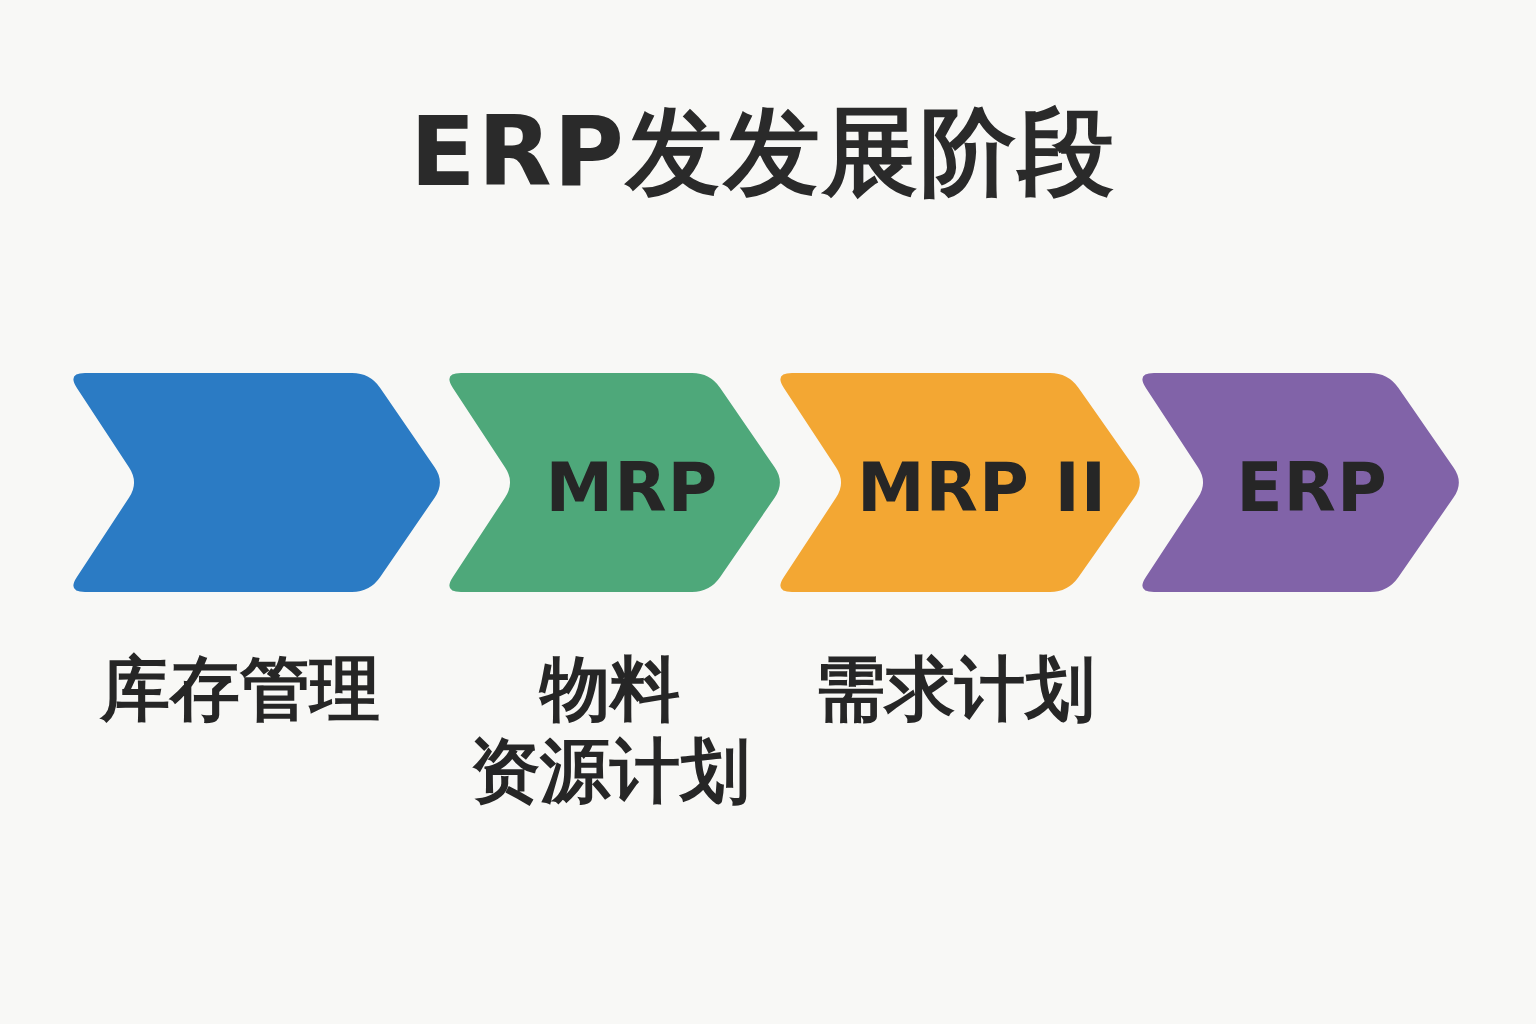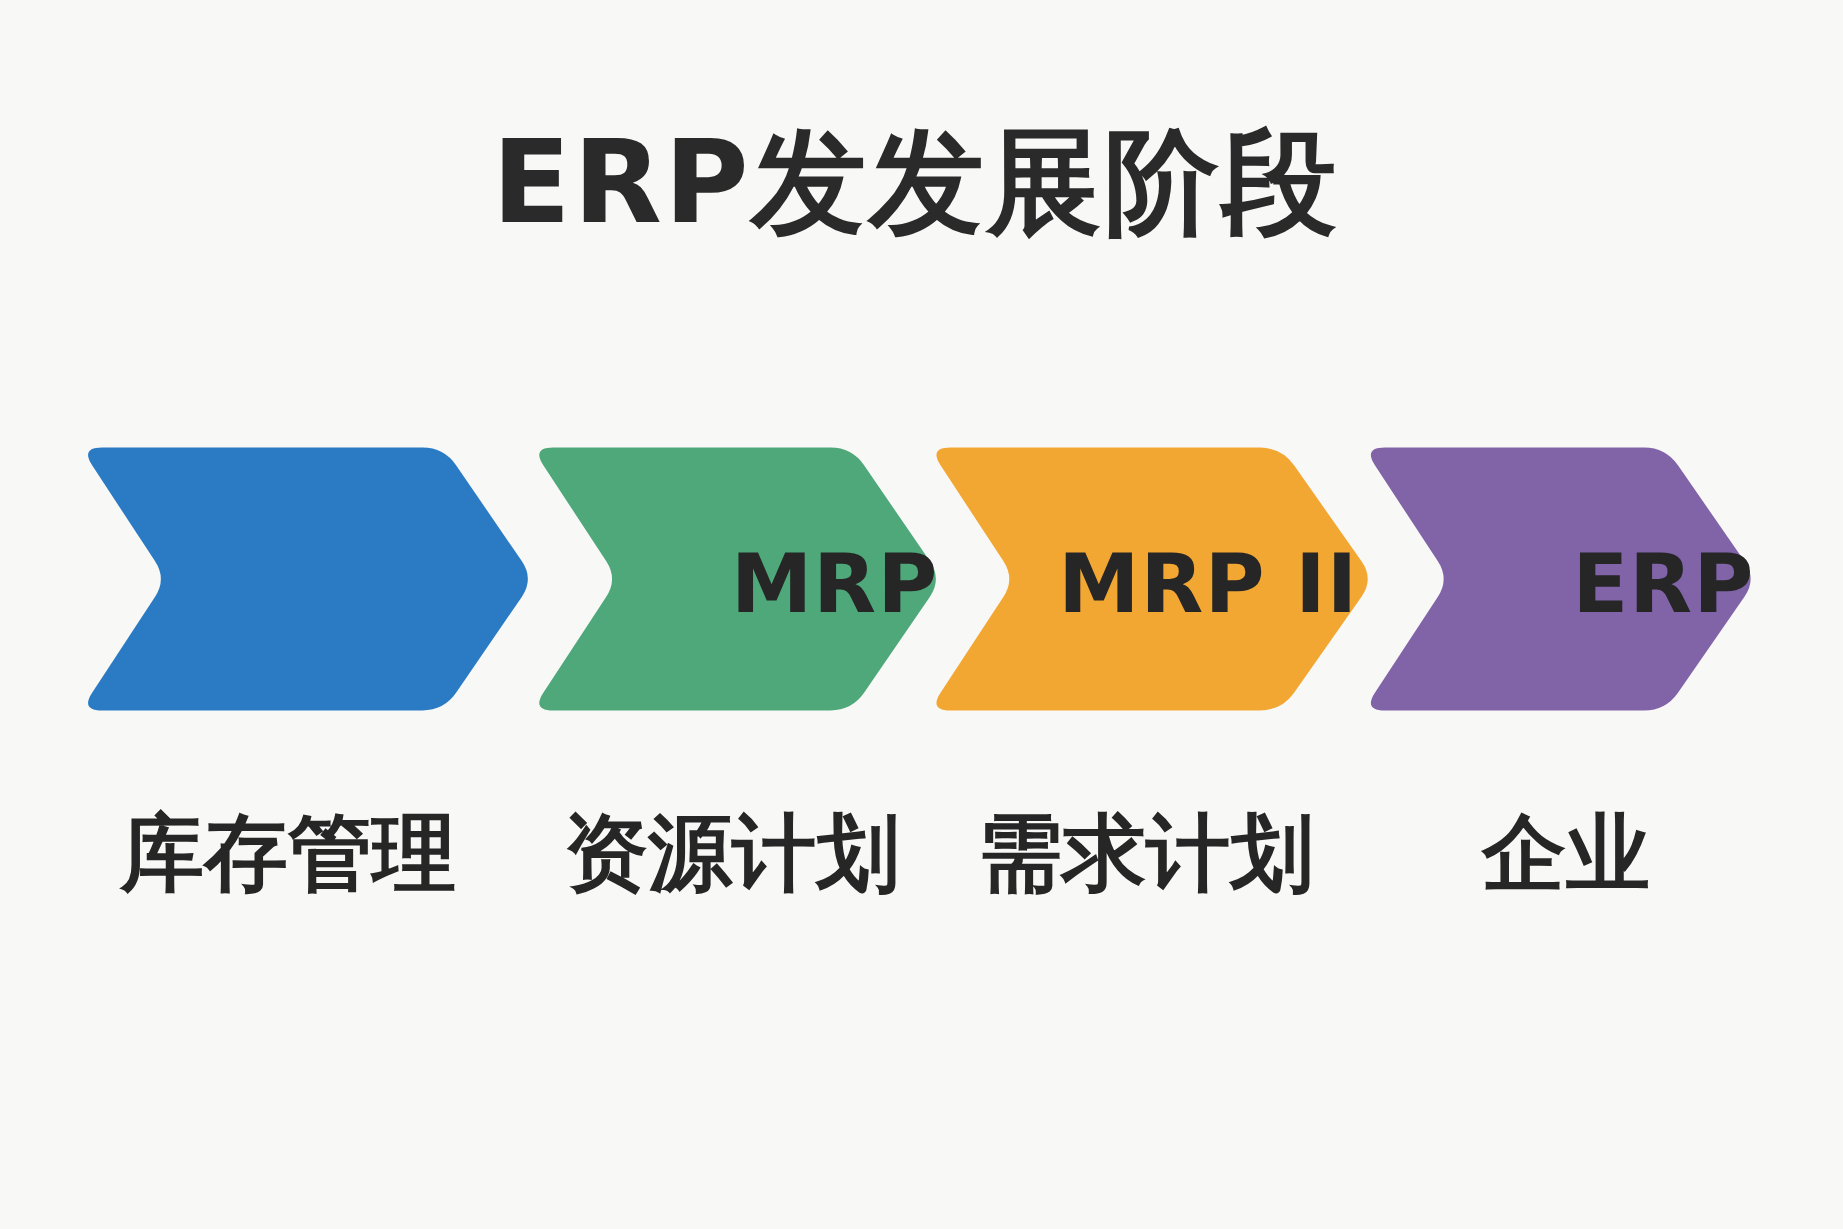--- a/index.html
+++ b/index.html
@@ -40,36 +40,36 @@
       top: 0;
       width: 1536px;
       height: 1024px;
       overflow: visible;
     }
     .stage-abbr {
       position: absolute;
       top: 440px;
       height: 96px;
       line-height: 96px;
-      text-align: right;
+      text-align: center;
       font-size: 68px;
       font-weight: bold;
       color: #262626;
       letter-spacing: 1px;
     }
     .stage-desc {
       position: absolute;
       top: 648px;
       text-align: center;
       font-size: 70px;
       font-weight: bold;
       line-height: 82px;
       color: #262626;
     }
-    .stage-desc span { display: block; white-space: nowrap; margin-top: 22px; }
+    .stage-desc span { display: block; white-space: nowrap; }
   </style>
 </head>
 <body>
 
 <div class="title">ERP发发展阶段</div>
 
 <div class="flow">
   <svg class="chevron-svg" xmlns="http://www.w3.org/2000/svg">
       <path d="M76.9 388.0 Q67 373 85.0 373.0 L352.0 373.0 Q370 373 380.2 387.9 L434.8 467.6 Q445 482.5 434.8 497.4 L380.2 577.1 Q370 592 352.0 592.0 L85.0 592.0 Q67 592 76.9 577.0 L129.1 497.5 Q139 482.5 129.1 467.5 Z" fill="#2b7bc4"></path>
       <path d="M452.9 388.0 Q443 373 461.0 373.0 L692.0 373.0 Q710 373 720.2 387.9 L774.8 467.6 Q785 482.5 774.8 497.4 L720.2 577.1 Q710 592 692.0 592.0 L461.0 592.0 Q443 592 452.9 577.0 L505.1 497.5 Q515 482.5 505.1 467.5 Z" fill="#4ea87a"></path>
@@ -79,21 +79,21 @@
 
   <div class="stage-abbr" style="left:110px; width:300px;"></div>
   <div class="stage-abbr" style="left:482px; width:300px;">MRP</div>
   <div class="stage-abbr" style="left:1162px; width:300px;">ERP</div>
   <div class="stage-abbr" style="left:832px; width:300px;">MRP II</div>
 
   <div class="stage-desc" style="left:60px; width:360px;">
     <span>库存管理</span>
   </div>
   <div class="stage-desc" style="left:430px; width:360px;">
+    <span>物料</span>
     <span>资源计划</span>
   </div>
   <div class="stage-desc" style="left:775px; width:360px;">
     <span>需求计划</span>
   </div>
   <div class="stage-desc" style="left:1125px; width:360px;">
-    <span>企业</span>
   </div>
 </div>
 
 </body></html>

